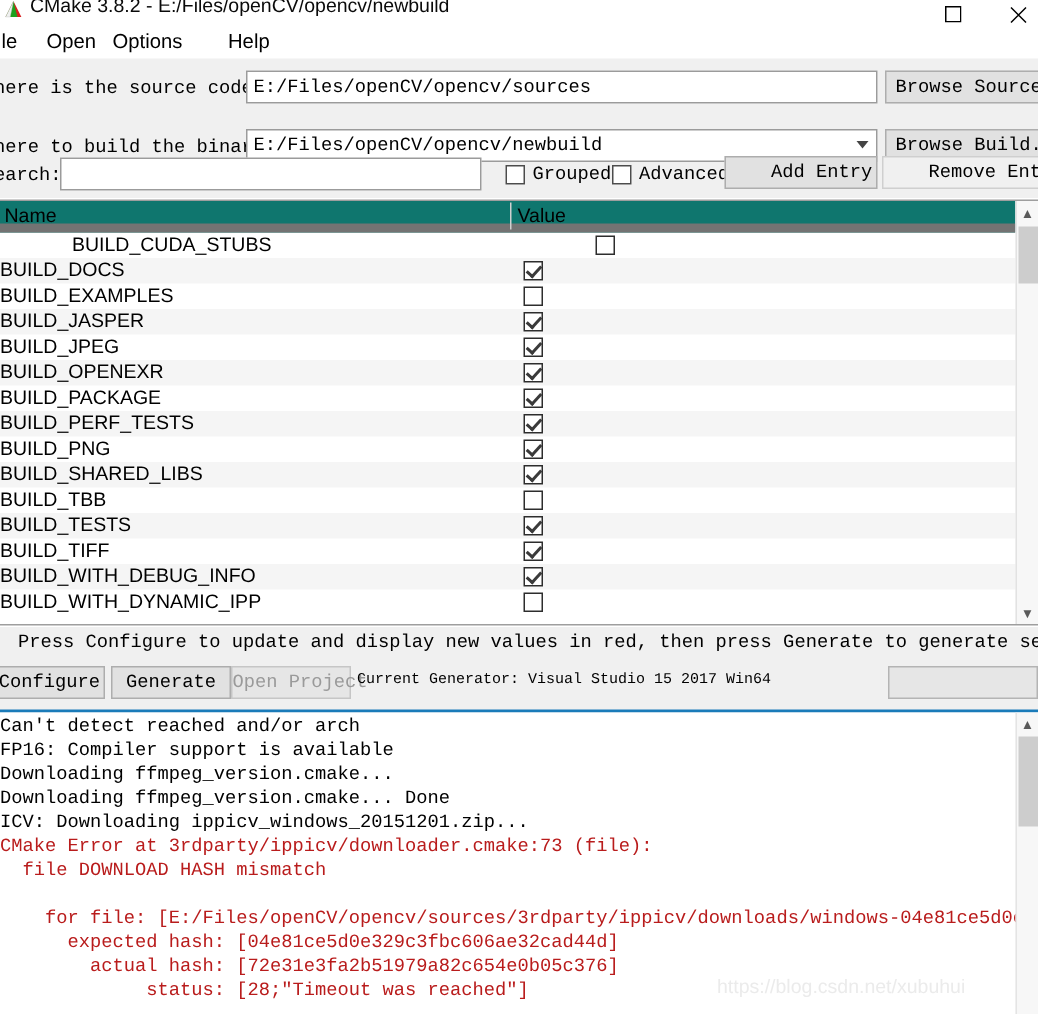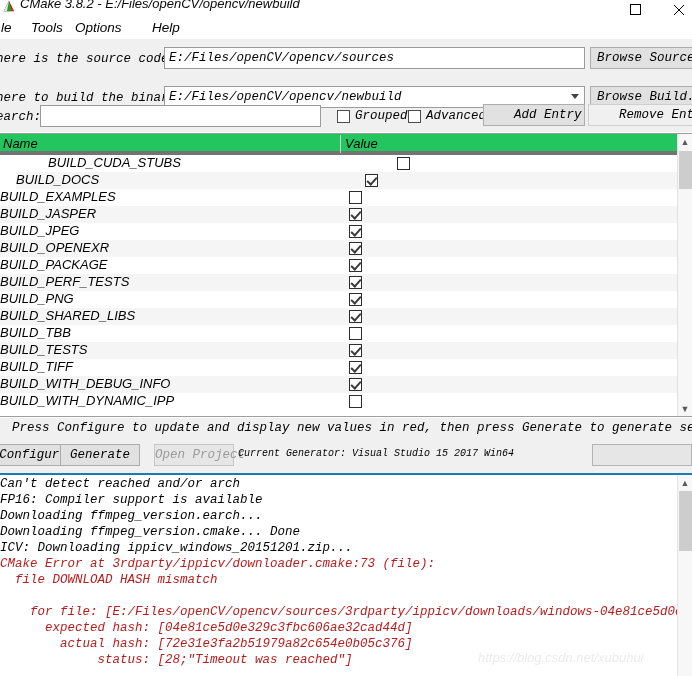--- a/index.html
+++ b/index.html
@@ -13,21 +13,20 @@
     overflow: hidden;
     font-family: "Liberation Sans", sans-serif;
     font-size: 12px;
     color: #000000;
   }
   #app {
     position: relative;
     width: 604px;
     height: 676px;
     background: #ffffff;
-    font-style: italic;
   }
 
   
   .titlebar {
     position: absolute;
     left: 0; top: 0;
     width: 692px; height: 17px;
     background: #ffffff;
     overflow: hidden;
   }
@@ -175,22 +174,22 @@
     background: #ffffff;
     border-top: 1px solid #9e9e9e;
     border-bottom: 1px solid #9e9e9e;
     box-sizing: border-box;
     overflow: hidden;
   }
   .list-header {
     position: absolute;
     left: 0; top: 0;
     width: 677px; height: 21px;
-    background: #22c55e;
-    border-bottom: 4px solid #737373;
+    background: #0f766e;
+    border-bottom: 6px solid #737373;
     box-sizing: border-box;
   }
   .hdr-name {
     position: absolute;
     left: 3px; top: 2px;
     font-size: 13px;
     color: #000;
   }
   .hdr-value {
     position: absolute;
@@ -379,21 +378,21 @@
     </div>
     <div class="win-btn win-close">
       <svg width="12" height="12" viewBox="0 0 12 12">
           <path d="M1,1 L11,11 M11,1 L1,11" stroke="#000" stroke-width="1" fill="none"></path>
         </svg>
     </div>
   </div>
 
   <div class="menubar">
     <div class="menu-item" style="left:-2px;">le</div>
-    <div class="menu-item" style="left:28px;">Tools</div>
+    <div class="menu-item" style="left:28px;">Open</div>
     <div class="menu-item" style="left:72px;">Options</div>
     <div class="menu-item" style="left:149px;">Help</div>
   </div>
 
   <div class="toppanel">
 
     <div class="field-label" style="left:-4px; top:13px;">here is the source code:</div>
     <div class="text-input" style="left:164px; top:8px; width:421px;">E:/Files/openCV/opencv/sources</div>
     <div class="browse-btn" style="left:590px; top:8px; width:112px;">Browse Source...</div>
 
@@ -434,21 +433,21 @@
     <div class="list-header">
       <span class="hdr-name">Name</span>
       <span class="hdr-split"></span>
       <span class="hdr-value">Value</span>
     </div>
     <div id="rows-container">
         <div class="row" style="top: 21px; margin-left: 48px;">
           <span class="row-name">BUILD_CUDA_STUBS</span>
           <span class="row-check"></span>
         </div>
-        <div class="row alt" style="top: 38px; margin-left: 16px;">
+        <div class="row alt" style="top: 38px;">
           <span class="row-name">BUILD_DOCS</span>
           <span class="row-check checked"></span>
         </div>
         <div class="row" style="top: 55px;">
           <span class="row-name">BUILD_EXAMPLES</span>
           <span class="row-check"></span>
         </div>
         <div class="row alt" style="top: 72px;">
           <span class="row-name">BUILD_JASPER</span>
           <span class="row-check checked"></span>
@@ -504,31 +503,31 @@
       <div class="sb-arrow sb-down">▼</div>
     </div>
   </div>
 
   <div class="hintbar">
     <div class="hint-text">Press Configure to update and display new values in red, then press Generate to generate selected build files.</div>
   </div>
 
   <div class="actionbar">
     <div class="act-btn" style="left:-4px; width:74px;">Configure</div>
-    <div class="act-btn" style="left:60px; width:80px;">Generate</div>
+    <div class="act-btn" style="left:74px; width:80px;">Generate</div>
     <div class="act-btn disabled" style="left:154px; width:80px;">Open Project</div>
     <div class="gen-text">Current Generator: Visual Studio 15 2017 Win64</div>
     <div class="progressbar"></div>
   </div>
 
   <div class="logarea">
     <div id="log-container">
         <div class="log-line" style="top: 2px;">Can't detect reached and/or arch</div>
         <div class="log-line" style="top: 18px;">FP16: Compiler support is available</div>
-        <div class="log-line" style="top: 34px;">Downloading ffmpeg_version.earch...</div>
+        <div class="log-line" style="top: 34px;">Downloading ffmpeg_version.cmake...</div>
         <div class="log-line" style="top: 50px;">Downloading ffmpeg_version.cmake... Done</div>
         <div class="log-line" style="top: 66px;">ICV: Downloading ippicv_windows_20151201.zip...</div>
         <div class="log-line err" style="top: 82px;">CMake Error at 3rdparty/ippicv/downloader.cmake:73 (file):</div>
         <div class="log-line err" style="top: 98px;">  file DOWNLOAD HASH mismatch</div>
         <div class="log-line err" style="top: 114px;"></div>
         <div class="log-line err" style="top: 130px;">    for file: [E:/Files/openCV/opencv/sources/3rdparty/ippicv/downloads/windows-04e81ce5d0e329c3f</div>
         <div class="log-line err" style="top: 146px;">      expected hash: [04e81ce5d0e329c3fbc606ae32cad44d]</div>
         <div class="log-line err" style="top: 162px;">        actual hash: [72e31e3fa2b51979a82c654e0b05c376]</div>
         <div class="log-line err" style="top: 178px;">             status: [28;"Timeout was reached"]</div>
       </div>

